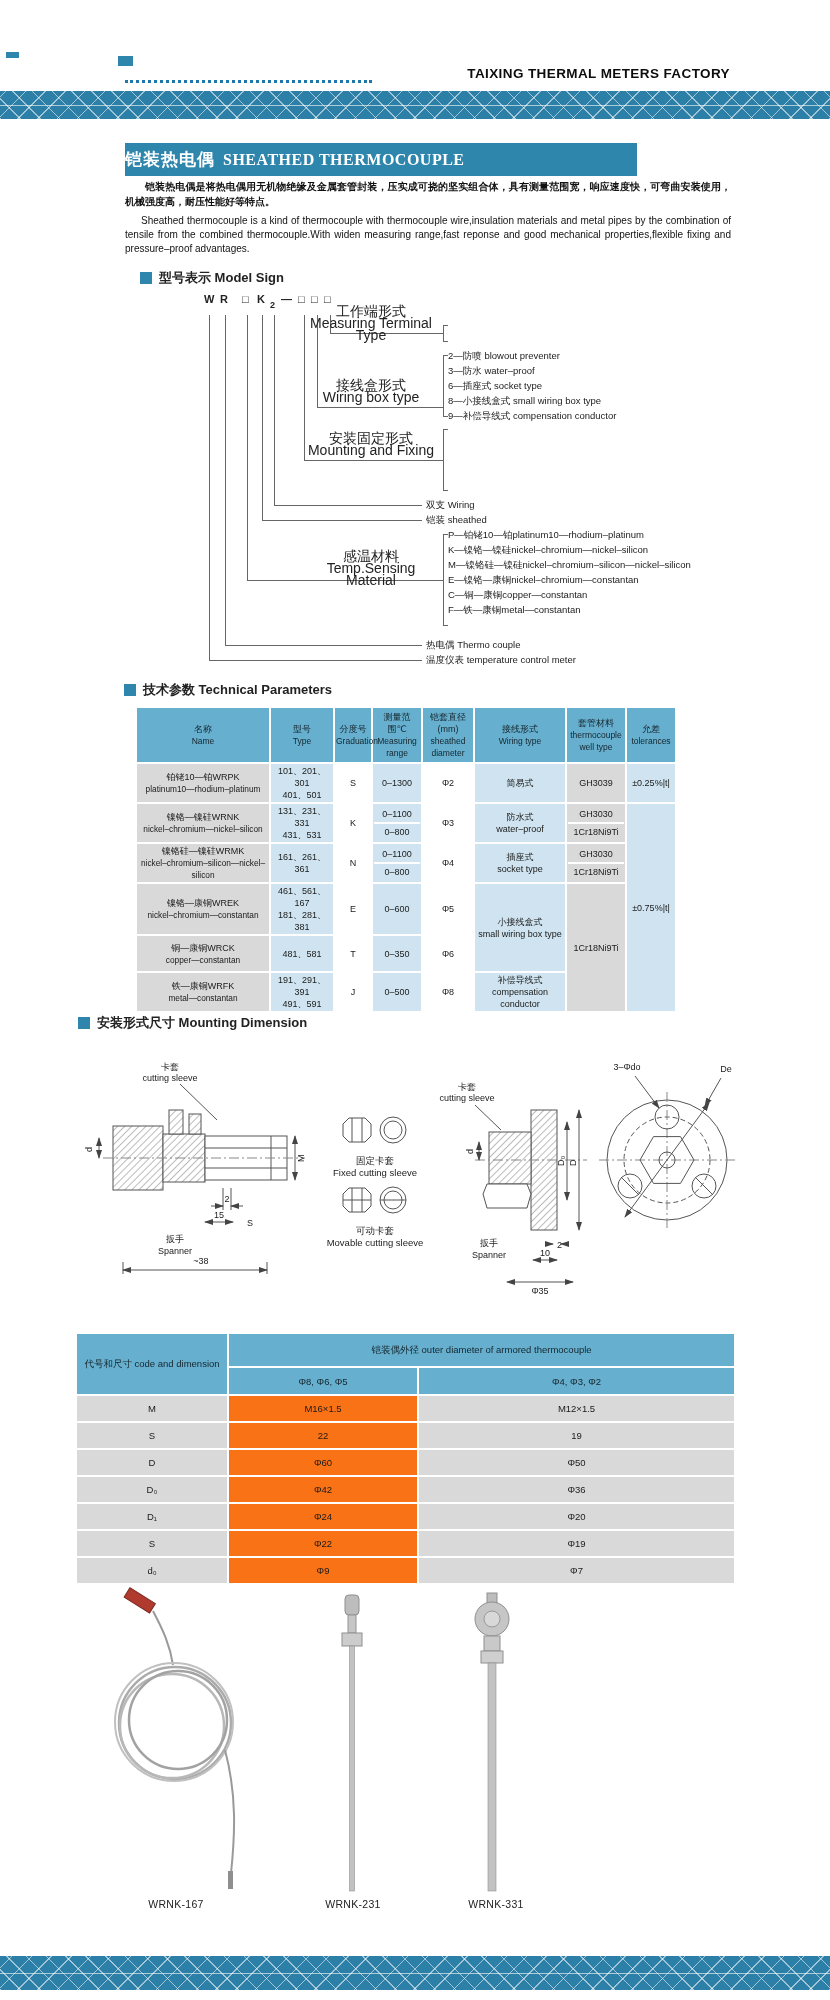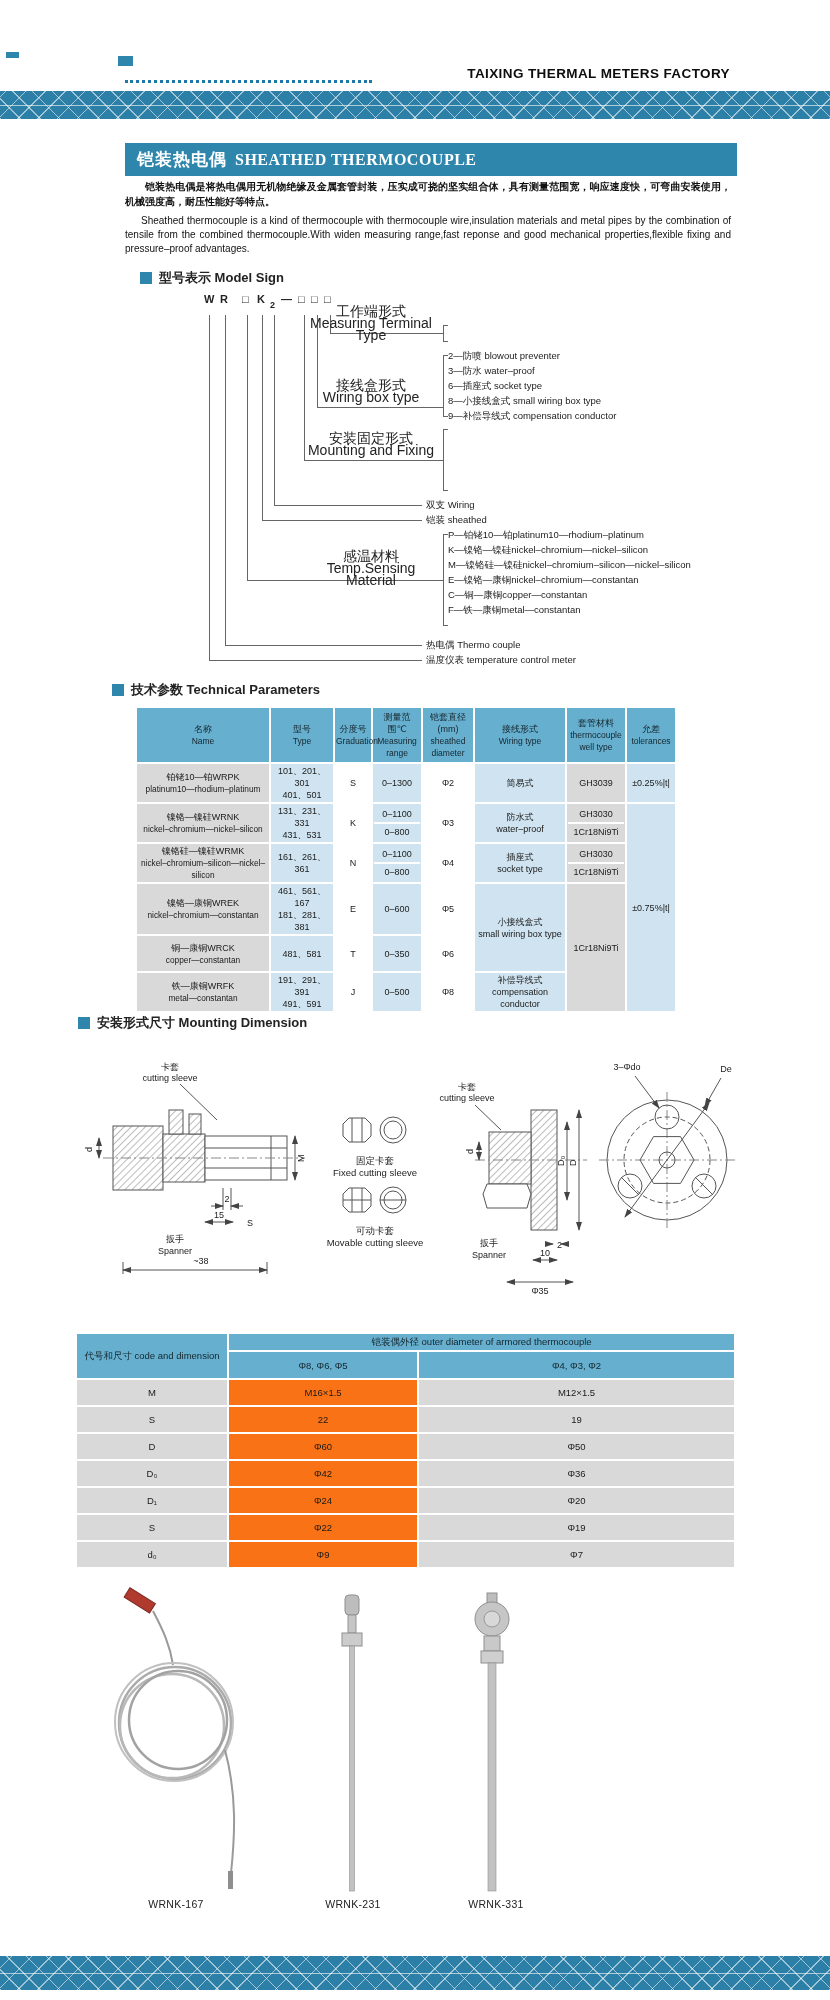--- a/index.html
+++ b/index.html
@@ -15,22 +15,22 @@
            font-size:13.5px;font-weight:bold;letter-spacing:.4px;color:#0d0d0d}
 
   .band{position:absolute;left:0;width:830px;height:28px;background-color:#2c7fa6;
         background-image:
           repeating-linear-gradient(45deg, rgba(255,255,255,.55) 0 1px, transparent 1px 14px),
           repeating-linear-gradient(-45deg, rgba(255,255,255,.55) 0 1px, transparent 1px 14px),
           linear-gradient(rgba(255,255,255,.6),rgba(255,255,255,.6));
         background-size:auto,auto,100% 1px;background-position:0 0,0 0,0 50%;
         background-repeat:repeat,repeat,no-repeat}
 
-  .titlebar{position:absolute;left:125px;top:143px;width:612px;height:33px;background:#2e86ac;
-            color:#fff;display:flex;align-items:center;padding-left:12px}
+  .titlebar{position:absolute;left:125px;top:143px;width:512px;height:33px;background:#2e86ac;
+            color:#fff;display:flex;align-items:center;}
   .titlebar .t-zh{font-size:17px;font-weight:bold;letter-spacing:1px}
   .titlebar .t-en{font-family:"Liberation Serif","DejaVu Serif",serif;font-weight:bold;
                   font-size:16px;margin-left:8px;letter-spacing:.5px}
 
   .intro{position:absolute;left:125px;width:606px;font-size:10px;text-align:justify;color:#111}
   .intro-zh{top:180px;line-height:14.5px;font-weight:bold;text-indent:2em}
   .intro-en{top:214px;line-height:14px;text-indent:1.6em}
 
   .sec{position:absolute;display:flex;align-items:center;gap:7px}
   .sec .bullet{width:12px;height:12px;background:#2e86ac;flex:0 0 auto}
@@ -53,21 +53,21 @@
   .tech th .en{font-size:8.5px}
   .tech td{height:35px;padding:1px;line-height:12px}
   .cb{background:#cfe4f0}
   .cg{background:#d9d9d9}
   .cw{background:#fff}
   .split2{border-top:2px solid #fff;padding-top:2px;margin-top:2px}
   .tech .nm .en{font-size:8.3px}
 
   .dim{position:absolute;left:75px;top:1332px;width:659px;font-size:9.5px}
   .dim .hb{background:#66afce;color:#15262e}
-  .dim .h1{height:16px}
+  .dim .h1{height:32px}
   .dim .h2{height:26px}
   .dim td{height:25px}
   .dim .lbl{background:#d9d9d9}
   .dim .v1{background:#f97316}
   .dim .v2{background:#d9d9d9}
 
   .prod-label{position:absolute;width:100px;text-align:center;font-size:10.5px;color:#222;letter-spacing:.3px}
 
   svg text{font-family:"Liberation Sans","DejaVu Sans",sans-serif;fill:#222}
 </style>
@@ -174,21 +174,21 @@
       <div>M—镍铬硅—镍硅nickel–chromium–silicon—nickel–silicon</div>
       <div>E—镍铬—康铜nickel–chromium—constantan</div>
       <div>C—铜—康铜copper—constantan</div>
       <div>F—铁—康铜metal—constantan</div>
     </div>
 
     <div class="ms-single" style="top:346px">热电偶 Thermo couple</div>
     <div class="ms-single" style="top:361px">温度仪表 temperature control meter</div>
   </div>
 
-  <div class="sec" style="left:112px;top:681px">
+  <div class="sec" style="left:124px;top:681px">
     <span class="bullet"></span>
     <span class="sec-title">技术参数 Technical Parameters</span>
   </div>
 
   <table class="tech">
     <colgroup>
       <col style="width:132px">
         <col style="width:62px">
         <col style="width:36px">
         <col style="width:48px">

